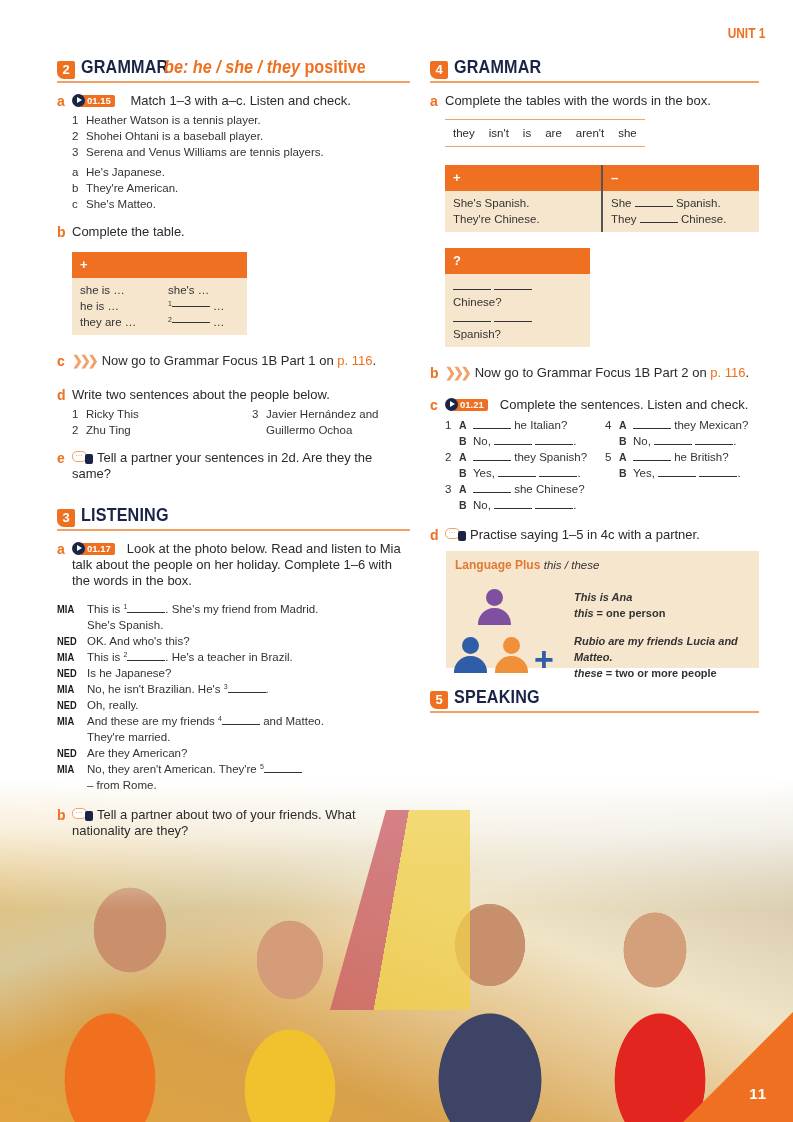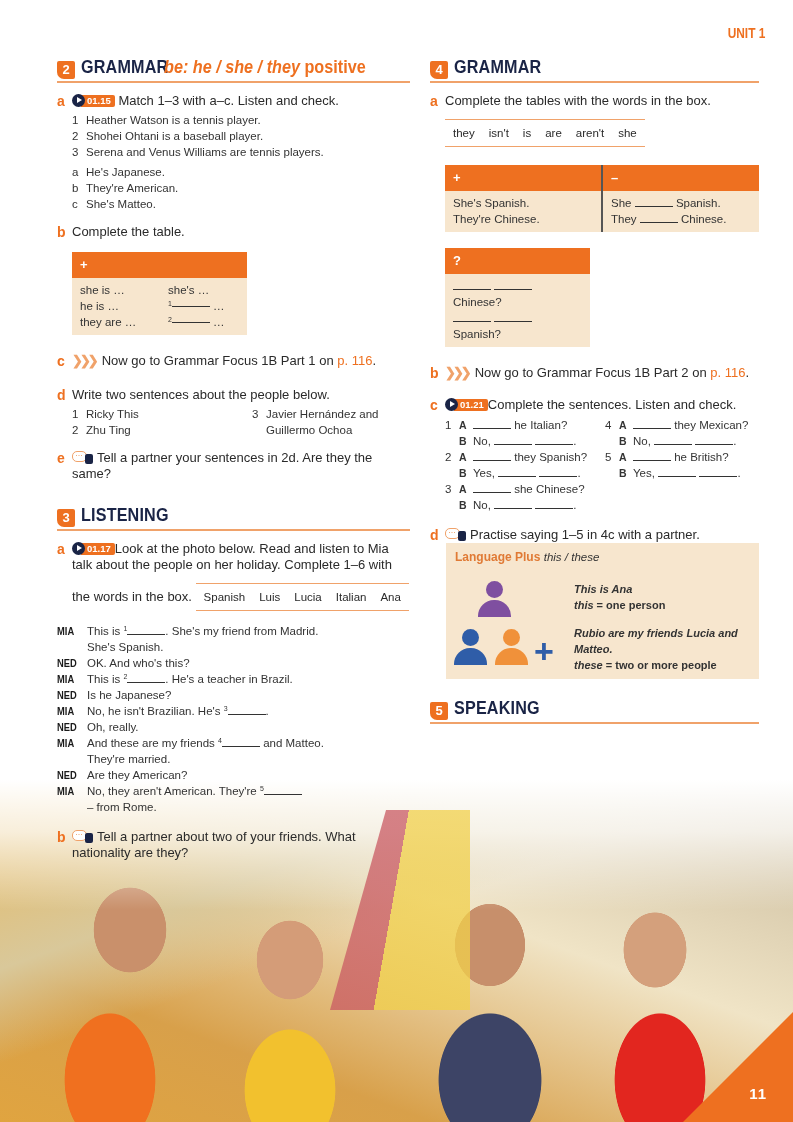--- a/index.html
+++ b/index.html
@@ -58,21 +58,21 @@
     margin-right: 6px; position: relative; top: 1px;
   }
   .sec-title { font-weight: bold; font-size: 19px; color: #1a2446; transform: scaleX(.85); transform-origin: left; display: inline-block; letter-spacing: .2px; }
   .sec-sub { color: #ee7020; font-weight: bold; font-size: 18px; margin-left: -20px; transform: scaleX(.9); transform-origin: left; display: inline-block; white-space: nowrap; }
   .sec-sub i { font-style: italic; }
 
   .task { display: flex; align-items: flex-start; font-size: 13px; margin-top: 10px; line-height: 16px; }
   .task-letter { color: #ee7020; font-weight: bold; width: 15px; flex: none; font-size: 14px; }
   .task-body { flex: 1; }
 
-  .audio { display: inline-flex; align-items: center; vertical-align: middle; margin-right: 0; position: relative; top: -1px; }
+  .audio { display: inline-flex; align-items: center; vertical-align: middle; margin-right: 12px; position: relative; top: -1px; }
   .audio .play { width: 13px; height: 13px; border-radius: 50%; background: #1a2446; position: relative; z-index: 2; }
   .audio .play::after { content: ""; position: absolute; left: 4.5px; top: 3px; border-left: 5px solid #fff; border-top: 3.5px solid transparent; border-bottom: 3.5px solid transparent; }
   .audio .code { background: #ee7020; color: #fff; font-size: 9.5px; font-weight: bold; padding: 0 4px 0 6px; margin-left: -4px; height: 12px; line-height: 12px; border-radius: 0 2px 2px 0; }
 
   .ilist { margin-top: 3px; font-size: 11.5px; line-height: 16px; color: #333; }
   .ilist .row { display: flex; }
   .ilist .n { width: 14px; flex: none; }
 
   .chat-icon { display: inline-block; vertical-align: middle; width: 22px; height: 14px; position: relative; margin-right: 3px; top: -1px; }
   .chat-icon .b1 { position: absolute; left: 0; top: 0; width: 15px; height: 11px; border: 1.3px solid #f0a26a; border-radius: 5px; background: #fff; }
@@ -91,21 +91,21 @@
   .wordbox { border-top: 1px solid #f0a26a; border-bottom: 1px solid #f0a26a; display: inline-flex; gap: 14px; padding: 5px 8px; font-size: 11.5px; margin-top: 10px; }
 
   .dialog { margin-top: 12px; font-size: 11.5px; line-height: 16px; color: #333; }
   .dialog .line { display: flex; }
   .dialog .spk { width: 30px; flex: none; font-weight: bold; color: #1a1a1a; font-size: 11px; transform: scaleX(.85); transform-origin: left; }
 
   .twocol { display: grid; grid-template-columns: 1fr 1fr; font-size: 11.5px; line-height: 16px; color: #333; margin-top: 4px; }
   .qa { display: grid; grid-template-columns: 14px 14px 1fr; }
   .qa .ab { font-weight: bold; font-size: 10.5px; }
 
-  .langplus { background: #f7e6ce; margin-top: 0; margin-left: 16px; padding: 7px 26px 8px 9px; width: 313px; height: 136px; position: relative; }
+  .langplus { background: #f7e6ce; margin-top: 8px; margin-left: 16px; padding: 7px 26px 8px 9px; width: 313px; height: 117px; position: relative; }
   .lp-title { font-size: 12px; }
   .lp-title b { color: #e07a35; }
   .lp-title i { color: #333; font-size: 11.5px; }
   .person { position: absolute; }
   .person .head { width: 17px; height: 17px; border-radius: 50%; margin: 0 auto; }
   .person .bodyp { width: 33px; height: 17px; border-radius: 16px 16px 0 0; margin-top: 2px; }
   .lp-text { position: absolute; left: 128px; font-size: 11px; line-height: 16px; color: #333; font-weight: bold; }
   .plus-icon { position: absolute; font-size: 34px; font-weight: bold; color: #2f5da8; line-height: 1; }
 </style>
 </head>
@@ -228,27 +228,20 @@
       <span class="sec-title">LISTENING</span>
     </div>
 
     <div class="task">
       <span class="task-letter">a</span>
       <div class="task-body">
         <span class="audio">
             <span class="play"></span>
             <span class="code">01.17</span>
           </span><span>Look at the photo below. Read and listen to Mia talk about the people on her holiday. Complete 1–6 with the words in the box.</span>
-        <div class="wordbox">
-          <span>Spanish</span>
-            <span>Luis</span>
-            <span>Lucia</span>
-            <span>Italian</span>
-            <span>Ana</span>
-        </div>
       </div>
     </div>
 
     <div class="dialog">
       <div class="line">
           <span class="spk">MIA</span>
           <span><span>This is </span><sup>1</sup><span class="blank"></span><span>. She's my friend from Madrid.</span></span>
         </div>
       <div class="line">
           <span class="spk"></span>

